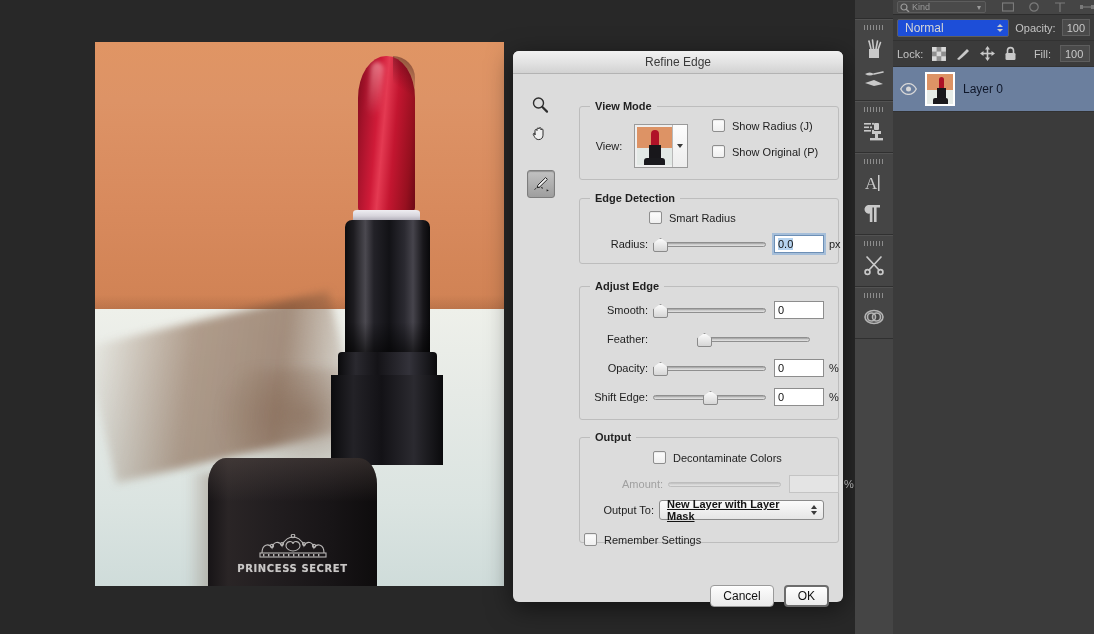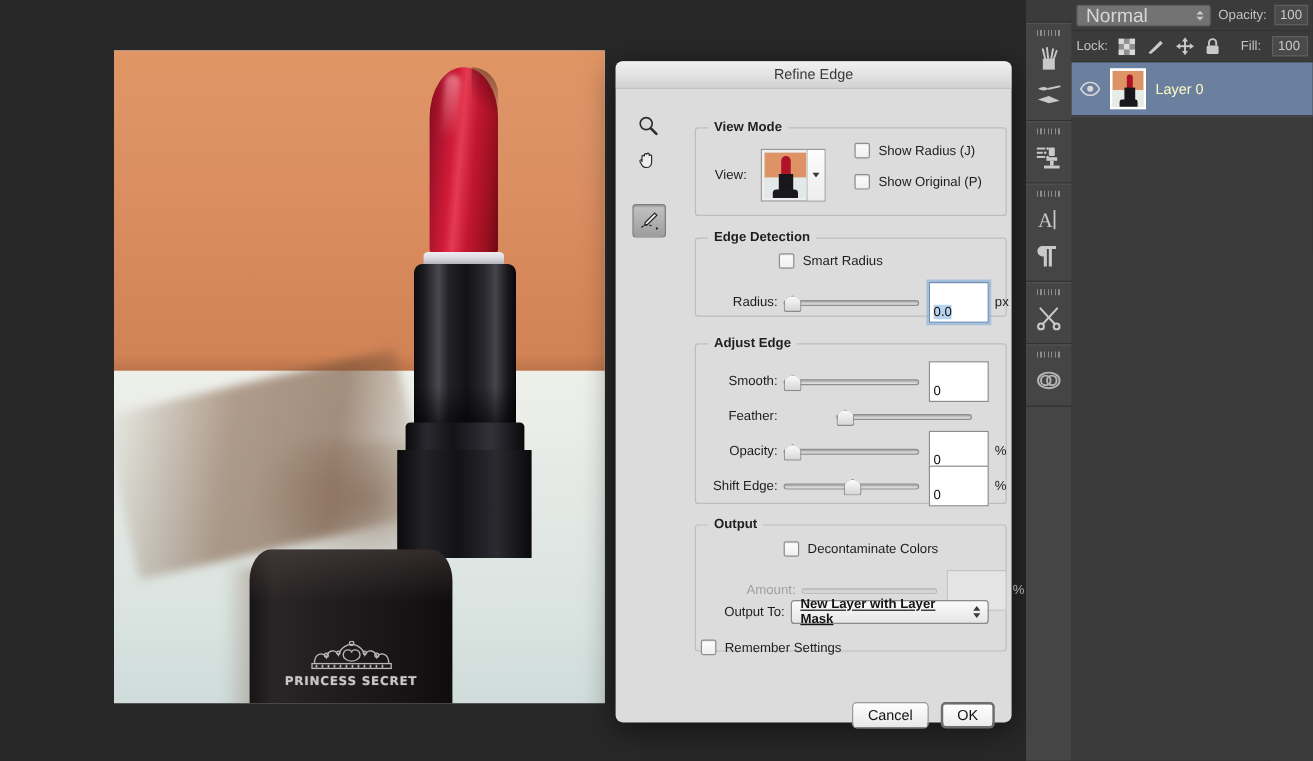--- a/index.html
+++ b/index.html
@@ -177,21 +177,21 @@
     background:linear-gradient(180deg,#fbfbfb,#d6d6d6);
     border:1px solid #8a8a8a;
     clip-path:polygon(50% 0%,100% 38%,100% 100%,0% 100%,0% 38%);
     border-radius:2px;
   }
 
   
   .field{
     width:50px;height:18px;box-sizing:border-box;
     background:#ffffff;border:1px solid #8d8d8d;
-    font-size:11px;line-height:16px;padding:16px 3px;color:#111;
+    font-size:11px;line-height:16px;padding:0 3px;color:#111;
   }
   .field.focus{
     border:1px solid #6d8fb5;
     box-shadow:0 0 0 2px rgba(120,165,215,.55);
   }
   .field.focus .sel{background:#b6d3ef;}
   .field.dim{background:#e4e4e4;border-color:#c4c4c4;color:#b0b0b0;}
   .unit{font-size:11px;color:#1d1d1d;margin-left:5px;}
   .unit.dim{color:#a9a9a9;}
 
@@ -281,22 +281,22 @@
     padding-left:14px;box-sizing:border-box;position:relative;overflow:hidden;
   }
   .opt-strip .mini-icons{display:flex;gap:14px;margin-left:16px;opacity:.55;}
 
   .blend-row{
     height:25px;display:flex;align-items:center;gap:6px;padding:0 4px;
     border-bottom:1px solid #323232;
   }
   .dk-popup{
     width:135px;height:18px;box-sizing:border-box;
-    background:#737373;border:1px solid #5e5e5e;border-radius:2px;
-    color:#d6d6d6;font-size:16px;display:flex;align-items:flex-start;
+    background:#1d4ed8;border:1px solid #5e5e5e;border-radius:2px;
+    color:#d6d6d6;font-size:12px;display:flex;align-items:center;
     padding:0 18px 0 7px;position:relative;
   }
   .dk-popup .ar{position:absolute;right:5px;top:50%;transform:translateY(-50%);
     display:flex;flex-direction:column;gap:2px;}
   .dk-popup .ar i{width:0;height:0;border-left:3px solid transparent;border-right:3px solid transparent;}
   .dk-popup .ar i.up{border-bottom:3.5px solid #c9c9c9;}
   .dk-popup .ar i.dn{border-top:3.5px solid #c9c9c9;}
   .dk-label{color:#c3c3c3;font-size:11px;}
   .dk-field{
     height:17px;box-sizing:border-box;background:#4a4a4a;border:1px solid #5e5e5e;
@@ -313,21 +313,21 @@
   .layer-row .eye{width:18px;display:flex;align-items:center;justify-content:center;}
   .layer-thumb{
     width:30px;height:34px;box-sizing:border-box;border:2px solid #ffffff;
     position:relative;overflow:hidden;background:#dfe6e2;flex:0 0 auto;
   }
   .layer-thumb .w{position:absolute;left:0;right:0;top:0;height:52%;background:#dd9365;}
   .layer-thumb .t{position:absolute;left:0;right:0;top:52%;bottom:0;background:#e6ebe7;}
   .layer-thumb .r{position:absolute;left:12px;top:3px;width:5px;height:12px;background:#ad1126;border-radius:3px 3px 0 0;}
   .layer-thumb .b{position:absolute;left:10px;top:14px;width:9px;height:12px;background:#17161a;}
   .layer-thumb .x{position:absolute;left:6px;top:24px;width:15px;height:8px;background:#19181c;border-radius:2px;}
-  .layer-name{color:#fef9c3;font-size:12px;}
+  .layer-name{color:#0f172a;font-size:12px;}
 </style>
 </head>
 <body>
 
 <div id="canvas-area">
   <div id="photo">
     <div class="wall"></div>
     <div class="table"></div>
     <div class="shadow"></div>
     <div class="shadow2"></div>
@@ -632,20 +632,46 @@
           <ellipse cx="12" cy="12" rx="9" ry="6.5" fill="none" stroke="#b5b5b5" stroke-width="1.6"></ellipse>
           <ellipse cx="9.5" cy="12" rx="4" ry="4" fill="none" stroke="#b5b5b5" stroke-width="1.6"></ellipse>
           <ellipse cx="14.5" cy="12" rx="4" ry="4" fill="none" stroke="#b5b5b5" stroke-width="1.6"></ellipse>
         </svg>
       </div>
     </div>
   </div>
 
   <div id="layerspanel">
 
+    <div class="opt-strip">
+      <div class="mini-popup">
+        <svg style="position:absolute;left:2px;top:1px;" width="10" height="10" viewBox="0 0 10 10">
+          <circle cx="4" cy="4" r="3" fill="none" stroke="#9a9a9a" stroke-width="1.2"></circle>
+          <line x1="6.2" y1="6.2" x2="9" y2="9" stroke="#9a9a9a" stroke-width="1.4"></line>
+        </svg>
+        <span>Kind</span>
+        <span style="position:absolute;right:4px;top:1px;color:#9a9a9a;font-size:8px;">▾</span>
+      </div>
+      <div class="mini-icons">
+        <svg width="12" height="11" viewBox="0 0 12 11">
+            <rect x="0.5" y="1" width="11" height="8" fill="none" stroke="#a6a6a6" stroke-width="1.2"></rect>
+          </svg>
+        <svg width="12" height="11" viewBox="0 0 12 11">
+            <circle cx="6" cy="5" r="4.2" fill="none" stroke="#a6a6a6" stroke-width="1.2"></circle>
+          </svg>
+        <svg width="12" height="11" viewBox="0 0 12 11">
+            <path d="M1 1 H11 M6 1 V10" stroke="#a6a6a6" stroke-width="1.2" fill="none"></path>
+          </svg>
+        <svg width="14" height="11" viewBox="0 0 14 11">
+            <path d="M1 5 H13" stroke="#a6a6a6" stroke-width="1.2"></path>
+            <rect x="0" y="3" width="3" height="4" fill="#a6a6a6"></rect>
+            <rect x="11" y="3" width="3" height="4" fill="#a6a6a6"></rect>
+          </svg>
+      </div>
+    </div>
 
     <div class="blend-row">
       <div class="dk-popup">
         <span>Normal</span>
         <span class="ar">
             <i class="up"></i>
             <i class="dn"></i>
           </span>
       </div>
       <span class="dk-label">Opacity:</span>

